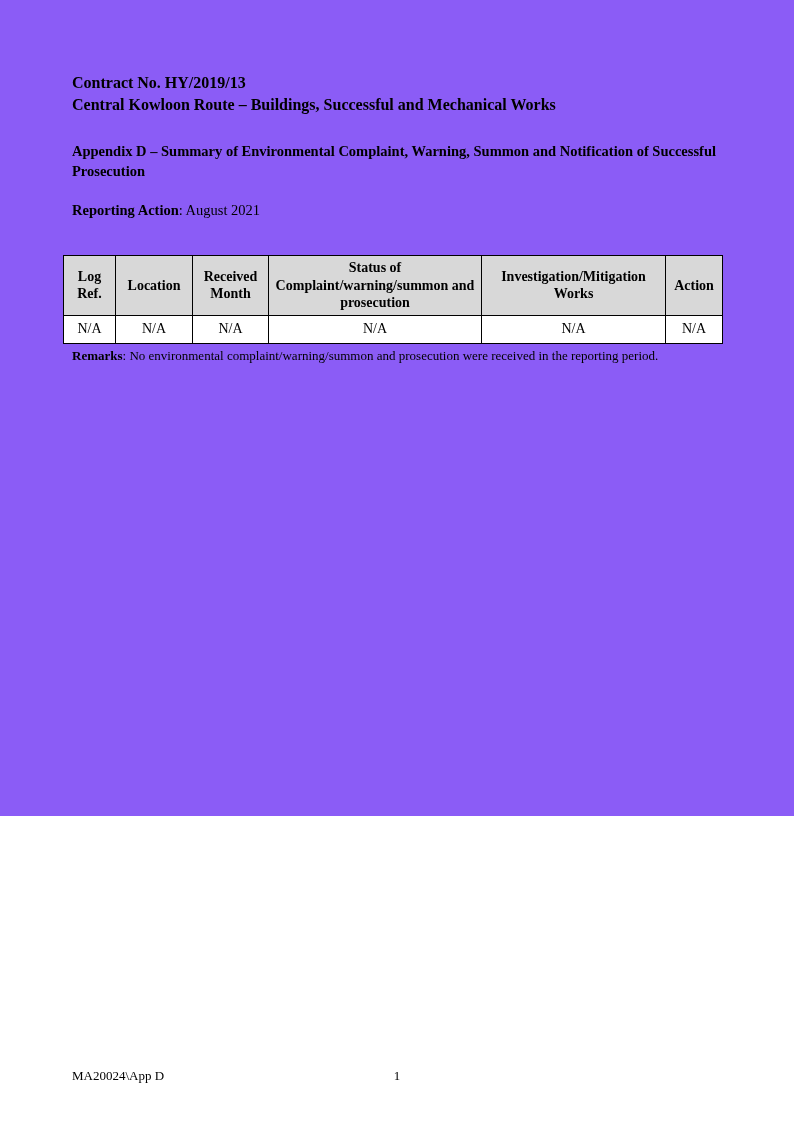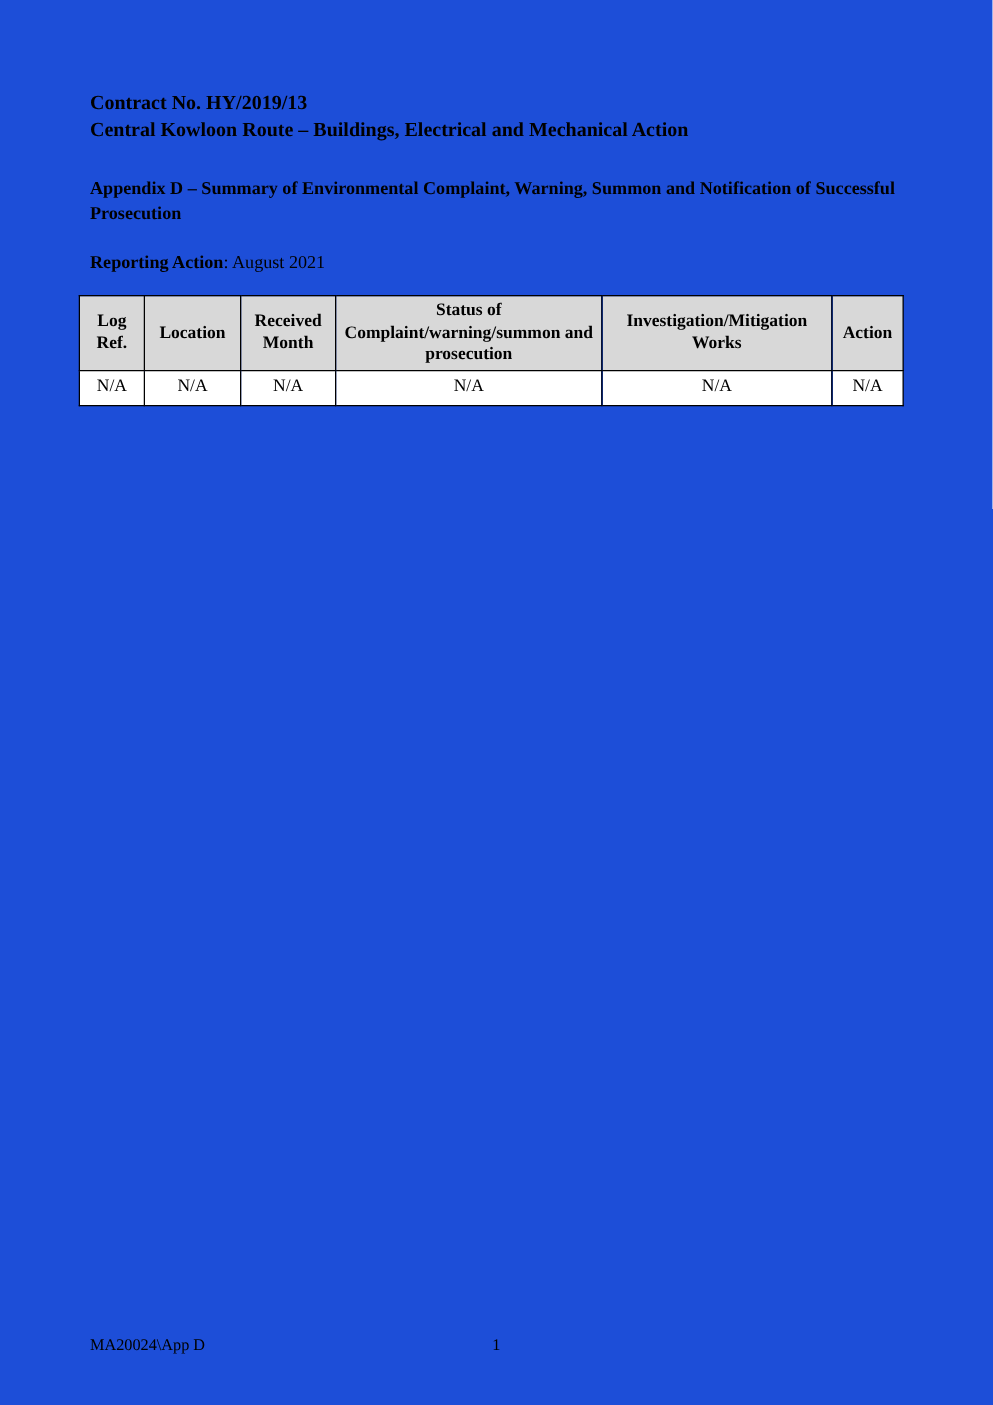--- a/index.html
+++ b/index.html
@@ -8,22 +8,22 @@
     width: 794px;
     height: 1124px;
     position: relative;
     font-family: "Liberation Serif", serif;
     color: #000000;
   }
   .page {
     position: absolute;
     top: 0; left: 0;
     width: 794px;
-    height: 1124px;
-    background: #1d4ed8;
+    height: 816px;
+    background: #8b5cf6;
   }
   .content {
     position: absolute;
     top: 72px;
     left: 72px;
     right: 72px;
   }
   .title-block { font-weight: bold; font-size: 16px; line-height: 1.35; }
   .appendix-title {
     margin-top: 26px;
@@ -31,21 +31,21 @@
     font-size: 14.5px;
     line-height: 1.4;
   }
   .reporting-month {
     margin-top: 20px;
     font-size: 14.5px;
   }
   .reporting-month .label { font-weight: bold; }
   .table-wrap {
     position: absolute;
-    top: 236px;
+    top: 255px;
     left: 63px;
   }
   table.complaint-table {
     border-collapse: collapse;
     table-layout: fixed;
     width: 659px;
   }
   table.complaint-table th,
   table.complaint-table td {
     border: 1px solid #000000;
@@ -101,21 +101,21 @@
   }
 </style>
 </head>
 <body>
 
 <div class="page">
 
   <div class="content">
     <div class="title-block">
       <div>Contract No. HY/2019/13</div>
-      <div>Central Kowloon Route – Buildings, Electrical and Mechanical Action</div>
+      <div>Central Kowloon Route – Buildings, Successful and Mechanical Works</div>
     </div>
 
     <div class="appendix-title">Appendix D – Summary of Environmental Complaint, Warning, Summon and Notification of Successful Prosecution</div>
 
     <div class="reporting-month">
       <span class="label">Reporting Action</span><span>: August 2021</span>
     </div>
   </div>
 
   <div class="table-wrap">
@@ -144,19 +144,22 @@
           <td>N/A</td>
           <td>N/A</td>
           <td>N/A</td>
           <td>N/A</td>
           <td>N/A</td>
         </tr>
       </tbody>
     </table>
   </div>
 
+  <div class="remarks">
+    <span class="label">Remarks</span><span>: No environmental complaint/warning/summon and prosecution were received in the reporting period.</span>
+  </div>
 
   <div class="footer">
     <span class="doc-ref">MA20024\App D</span>
     <span class="page-num">1</span>
   </div>
 
 </div>
 
 </body></html>

